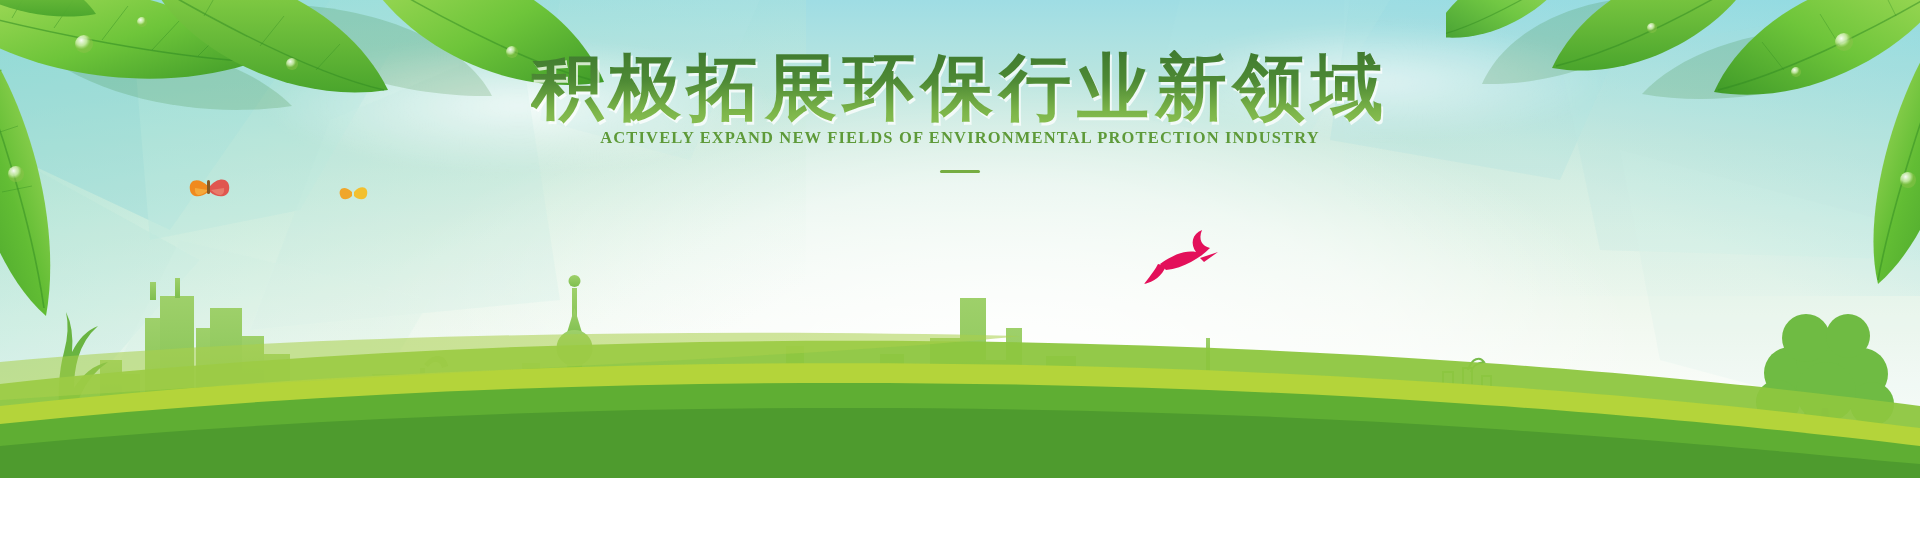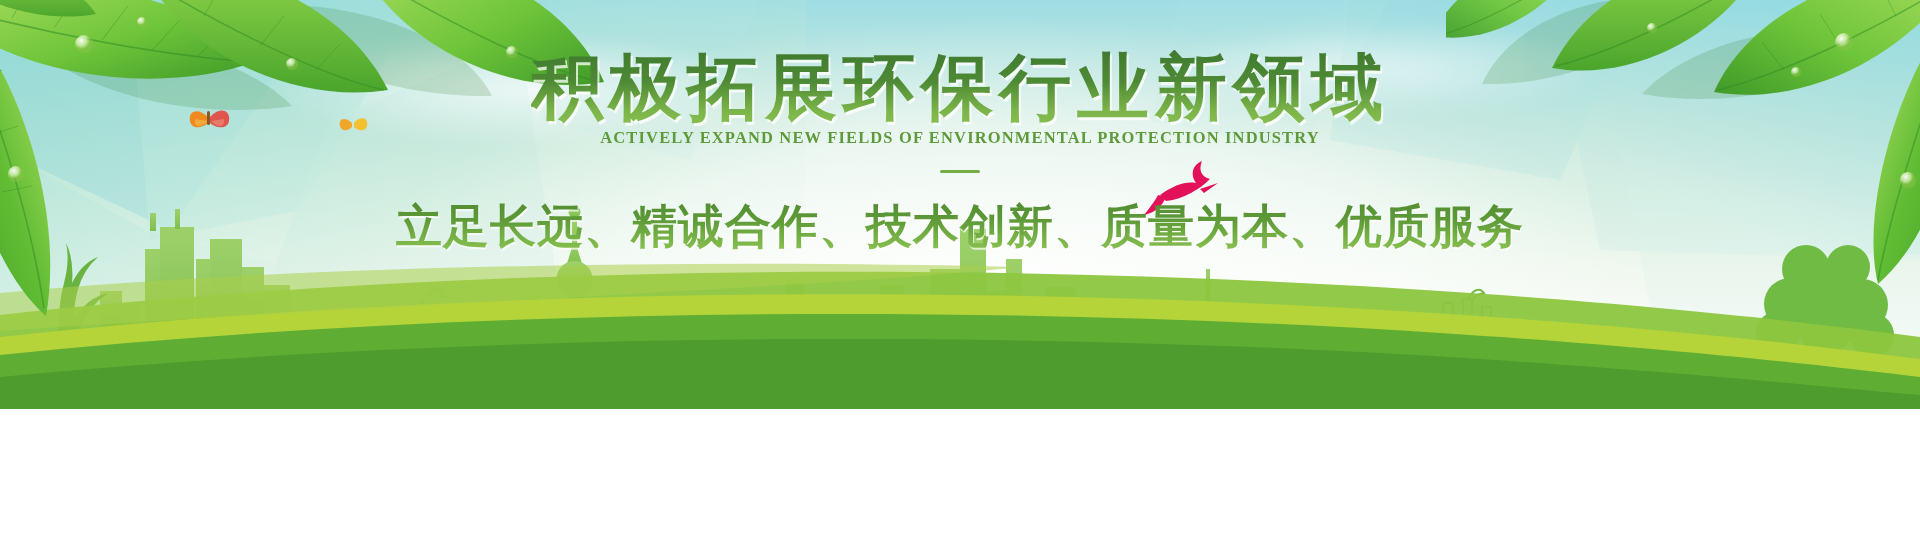--- a/index.html
+++ b/index.html
@@ -1,19 +1,19 @@
 <!DOCTYPE html>
 <html><head>
 <meta charset="utf-8">
 <style>
   * { margin:0; padding:0; box-sizing:border-box; }
   html,body { width:1920px; height:550px; overflow:hidden; background:#fff;
               font-family:"Liberation Serif", serif; }
 
-  #banner { position:relative; width:1920px; height:409px; overflow:hidden; }
+  #banner { position:relative; width:1920px; height:478px; overflow:hidden; }
 
   
   .sky {
     position:absolute; inset:0;
     background:
       radial-gradient(900px 420px at 52% 78%, rgba(255,255,255,.97) 0%, rgba(255,255,255,.55) 45%, rgba(255,255,255,0) 72%),
       linear-gradient(to bottom, #9fdde4 0%, #b6e4e0 14%, #cdeade 30%, #e0f2e6 48%, #f0f8ef 66%, #fbfdfa 84%, #ffffff 100%);
   }
   .sky-left-tint {
     position:absolute; left:0; top:0; width:42%; height:100%;
@@ -94,21 +94,20 @@
       <polygon points="1560,60 1920,0 1920,260 1600,250" fill="#a9e1e0" opacity=".5"></polygon>
       <polygon points="1620,150 1920,230 1920,430 1660,360" fill="#c6ebe5" opacity=".45"></polygon>
       <polygon points="1180,0 1390,0 1300,150 1150,120" fill="#b7e5e6" opacity=".35"></polygon>
     </g>
   </svg>
 
   <div class="text-block">
     <div class="headline">积极拓展环保行业新领域</div>
     <div class="subtitle">ACTIVELY EXPAND NEW FIELDS OF ENVIRONMENTAL PROTECTION INDUSTRY</div>
     <div class="divider"></div>
-    <div class="slogan">立足长远、精诚合作、技术创新、质量为本、优质服务</div>
   </div>
 
   <svg class="city" viewBox="0 0 1920 300" preserveAspectRatio="none">
     <defs>
       <linearGradient id="cityFade" x1="0" y1="0" x2="0" y2="1">
         <stop offset="0%" stop-color="#9ed06a"></stop>
         <stop offset="100%" stop-color="#7ebf4e"></stop>
       </linearGradient>
     </defs>
     <g fill="url(#cityFade)">

